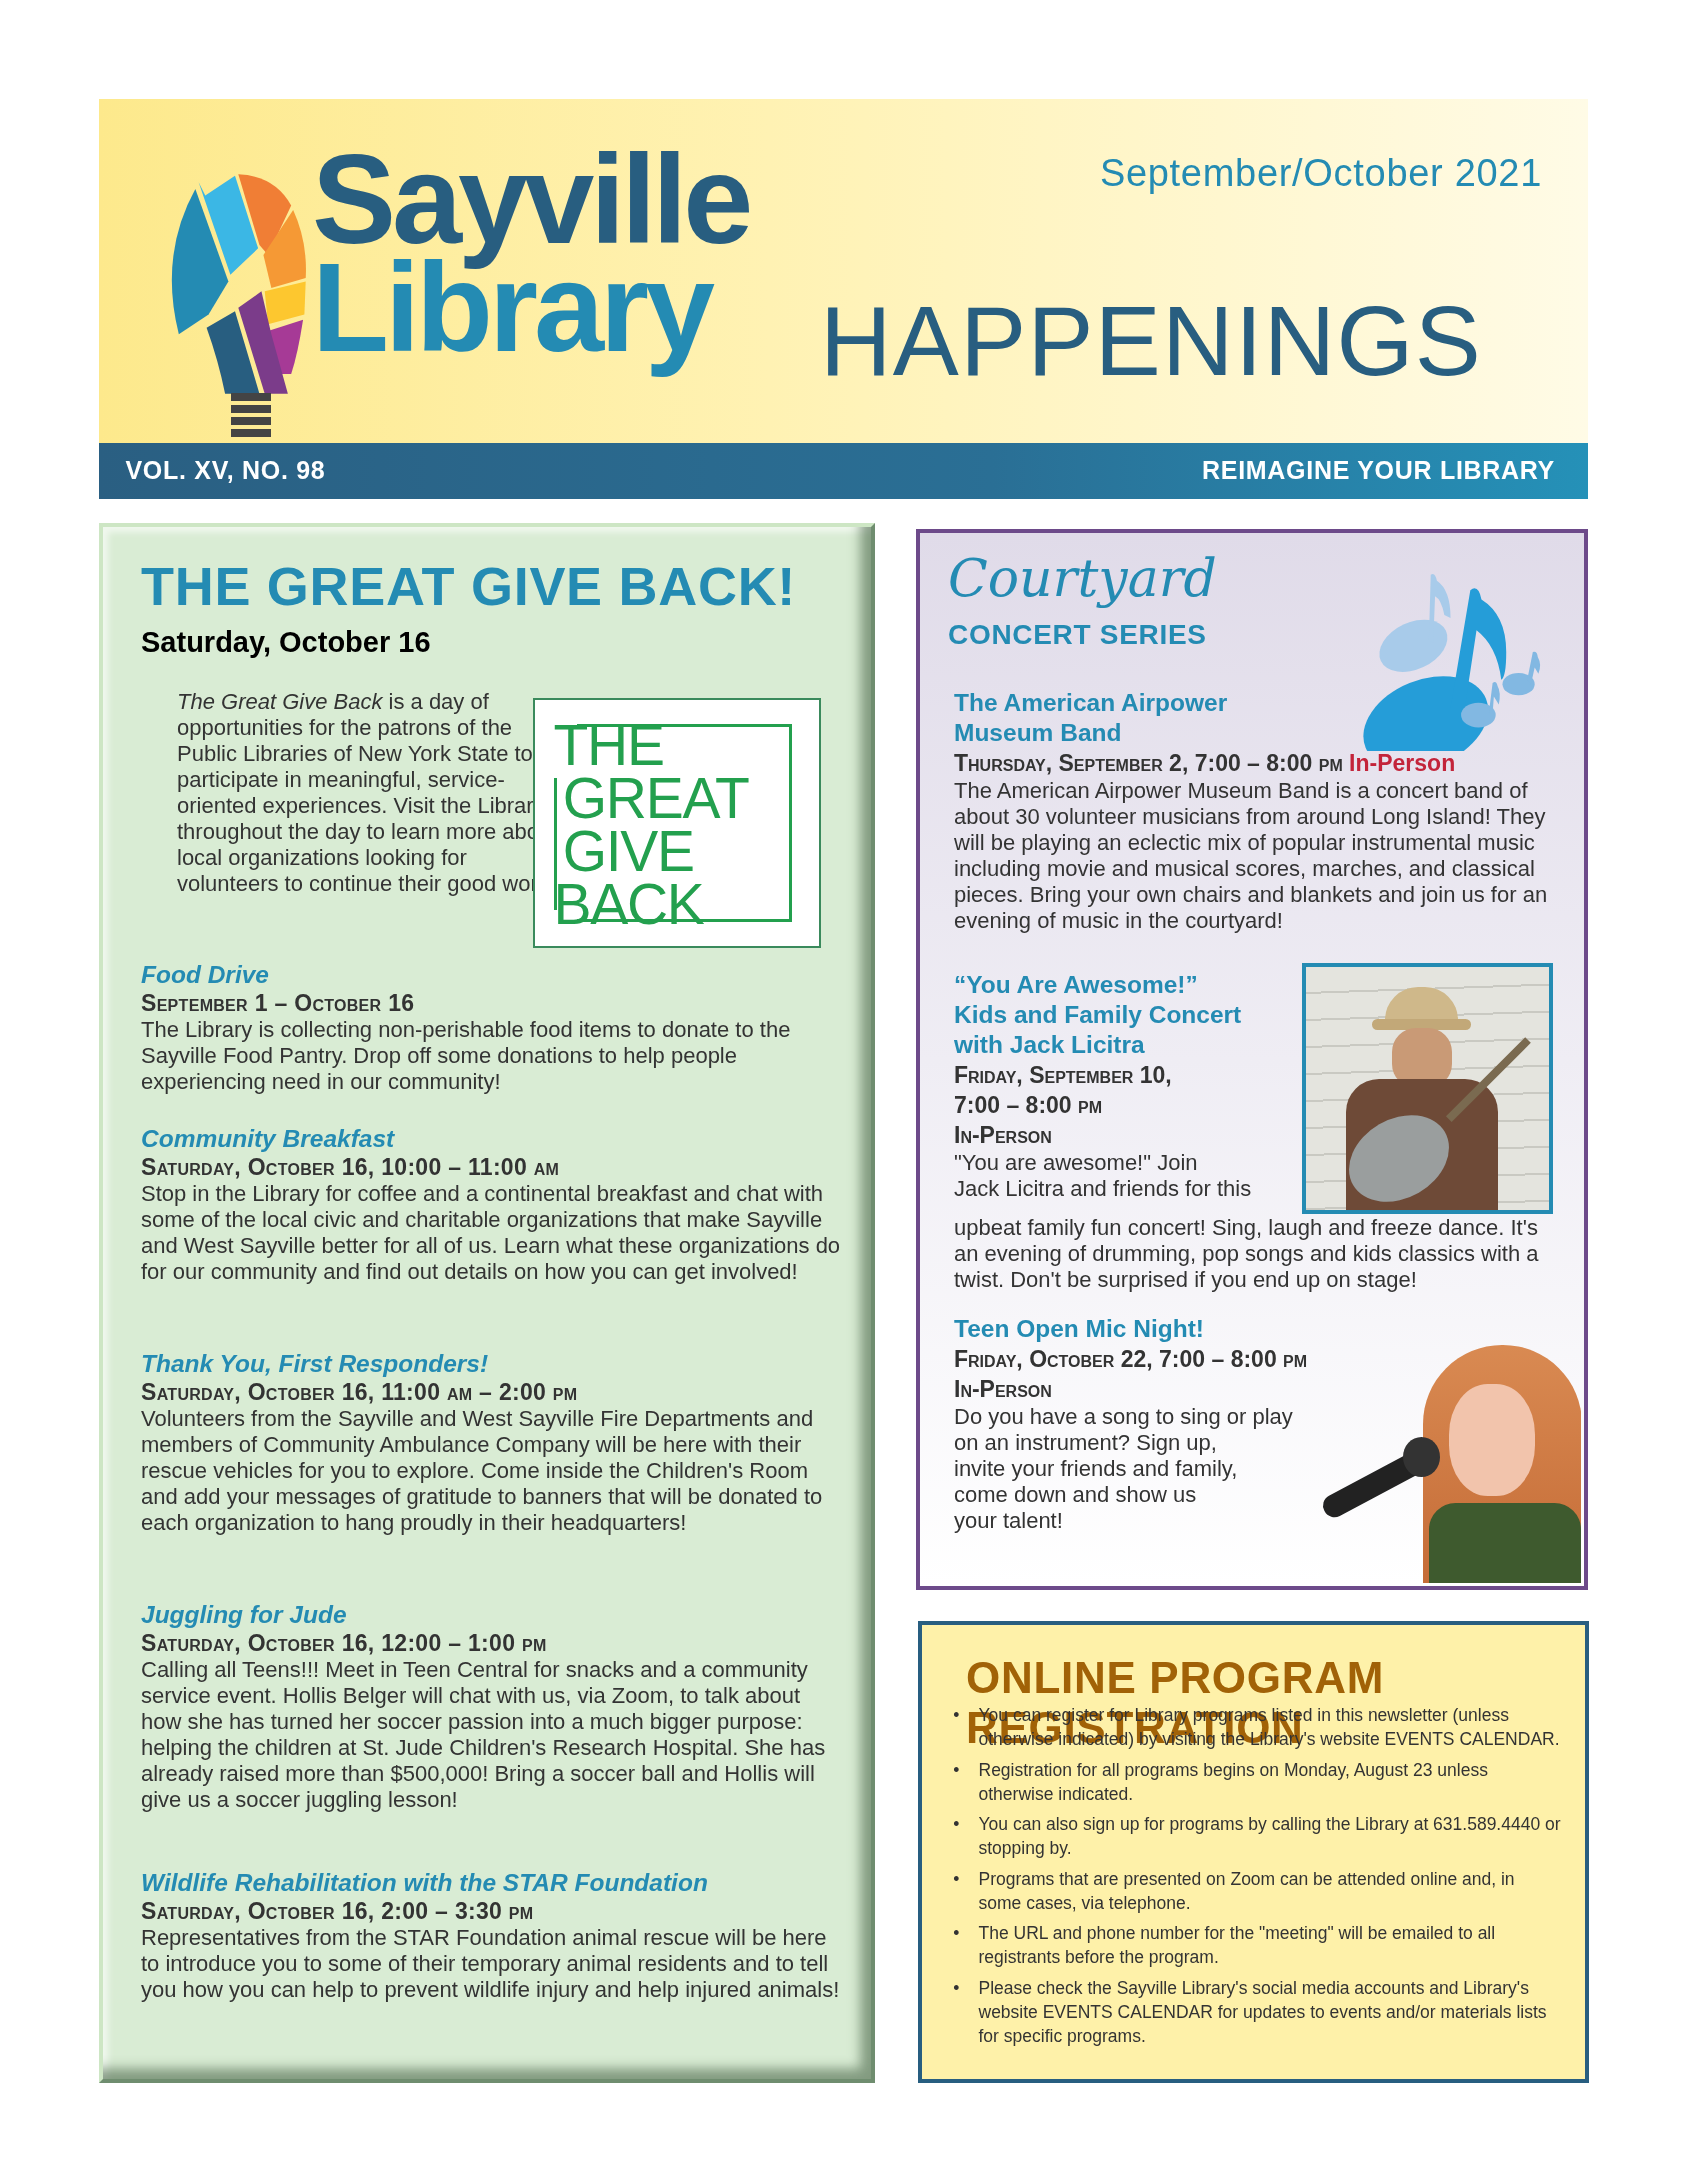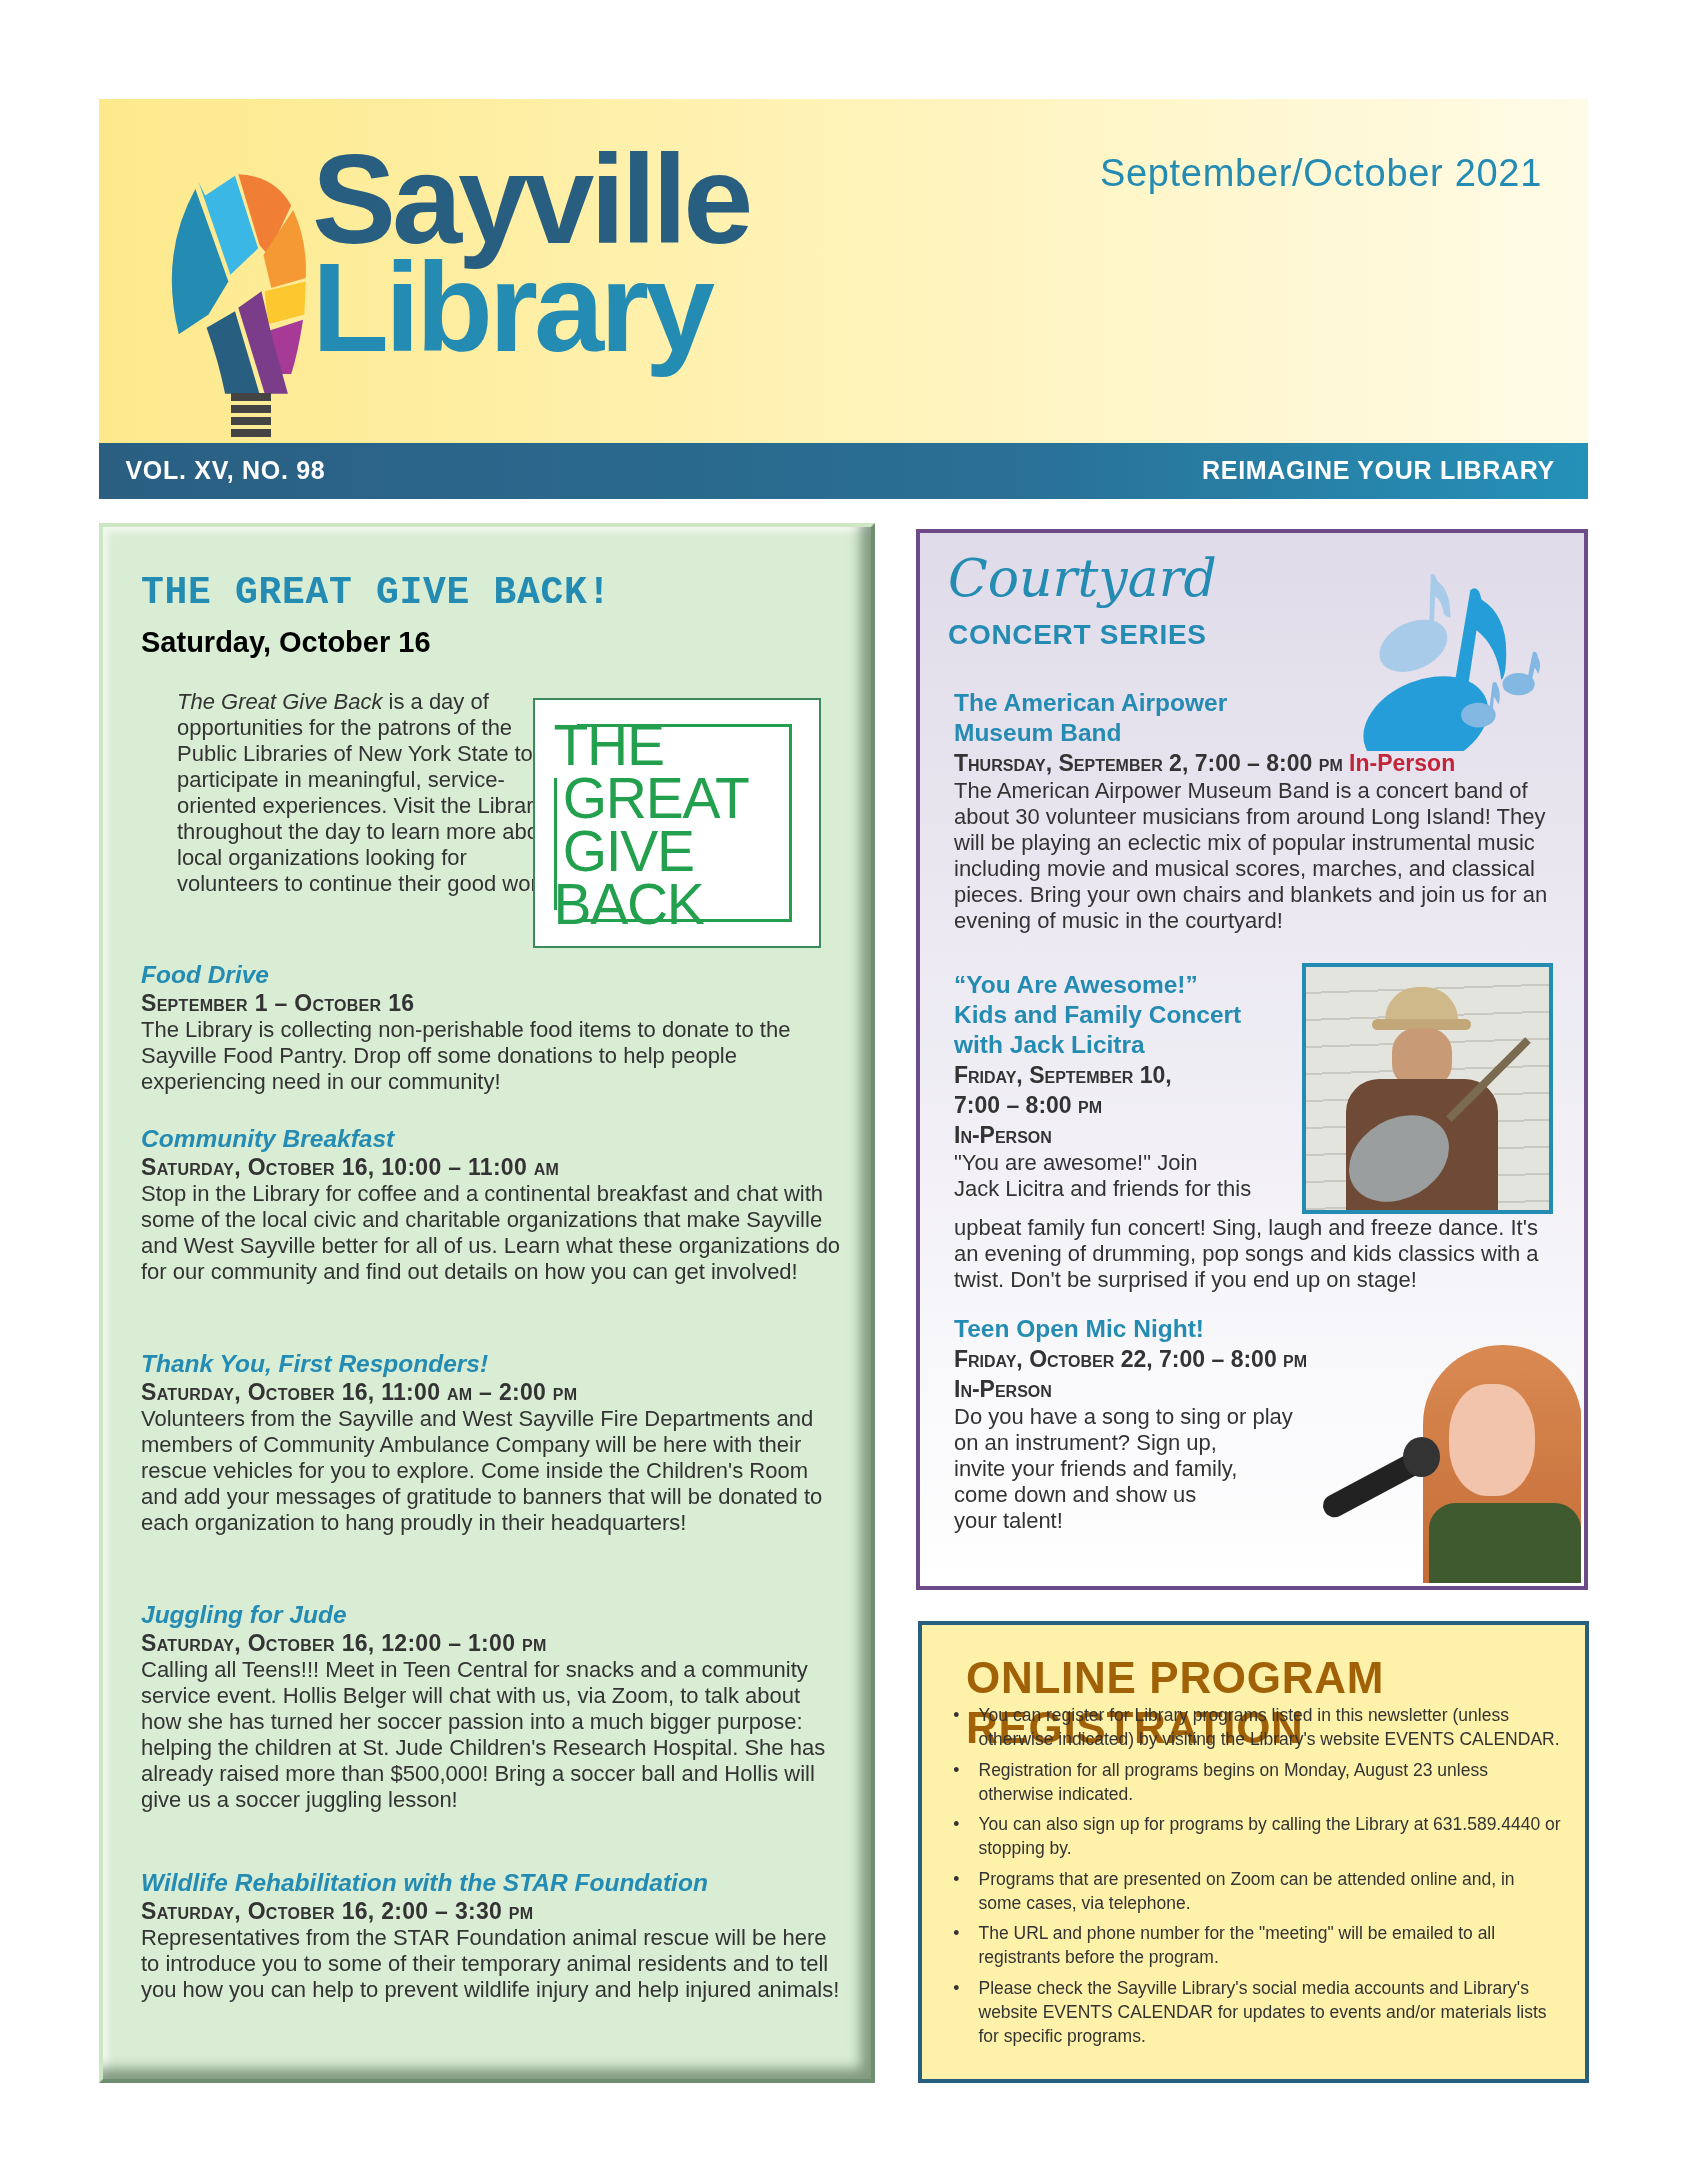--- a/index.html
+++ b/index.html
@@ -19,21 +19,21 @@
   #banner { left:99px; top:443px; width:1489px; height:56px;
             background:linear-gradient(90deg,#2a5f82 0%,#2a6f95 60%,#2591b8 100%); color:#fff;
             font-weight:bold; font-size:25px; }
   #banner .vol { position:absolute; left:26.5px; top:13.2px; letter-spacing:0.7px; }
   #banner .tag { position:absolute; right:33px; top:13.2px; letter-spacing:0.7px; }
 
   
   #give-back { left:99px; top:523px; width:776px; height:1560px; background:#d9ecd4;
                box-shadow: inset -14.6px -14.6px 12px -4px rgba(60,90,60,0.55), inset 5.3px 5.3px 6.6px rgba(255,255,255,0.6);
                border:4px solid #6f8d6f; border-top-color:#cde6c4; border-left-color:#cde6c4; box-sizing:border-box; }
-  #gb-title { position:absolute; left:38px; top:44px; font-size:38px; font-weight:bold; color:#248bb3; letter-spacing:0.7px;font-family:Liberation Mono, monospace; }
+  #gb-title { position:absolute; left:38px; top:28px; font-size:54px; font-weight:bold; color:#248bb3; letter-spacing:0.7px; }
   #gb-date { position:absolute; left:38px; top:99px; font-size:29px; font-weight:bold; color:#000000; }
   #gb-intro { position:absolute; left:38px; top:162px; width:384px; font-size:22px; line-height:26px; color:#333;margin-left:36px; }
   #gb-logo { position:absolute; left:430px; top:171px; width:288px; height:250px; background:#fff; border:2.6px solid #3a8a5c; box-sizing:border-box; }
   #gb-logo .ltxt { position:absolute; left:18.5px; top:18.5px; font-size:57px; line-height:53px; color:#23a04e; font-weight:normal; letter-spacing:-1.3px; }
   #gb-logo .lframe { position:absolute; left:42px; top:24px; width:212px; height:192px; border:3.3px solid #23a04e; border-left:none; }
   #gb-logo .lbar { position:absolute; left:18.5px; top:78px; width:3.3px; height:132px; background:#23a04e; }
 
   .event { position:absolute; left:38px; width:701px; }
   .event .ev-title { font-size:24.5px; font-weight:bold; color:#248bb3; line-height:29px;font-style:italic; }
   .event .ev-when { font-size:23px; font-weight:bold; color:#333; font-variant:small-caps; line-height:28px; letter-spacing:0.3px; }
@@ -75,20 +75,21 @@
     <path d="M155 215 L170 280 L195 370 L160 370 L120 240 Z" fill="#7b3c8a"></path>
     <path d="M55 60 L105 200 L75 250 L30 280 Q0 160 55 60 Z" fill="#248bb3"></path>
     <path d="M72 270 L115 245 L152 370 L100 370 Q90 320 72 270 Z" fill="#285e80"></path>
     <rect x="100" y="330" width="0" height="0"></rect>
   </svg>
   <div class="abs" style="left:132px;top:294px;width:40px;height:44px;
        background:repeating-linear-gradient(180deg,#444 0 8px,transparent 8px 12px);"></div>
 
   <div id="title-sayville" class="abs">Sayville</div>
   <div id="title-library" class="abs">Library</div>
+  <div id="title-happenings" class="abs">HAPPENINGS</div>
   <div id="issue-date" class="abs">September/October 2021</div>
 </div>
 
 <div id="banner" class="abs">
   <span class="vol">VOL. XV, NO. 98</span>
   <span class="tag">REIMAGINE YOUR LIBRARY</span>
 </div>
 
 <div id="give-back" class="abs">
   <div id="gb-title">THE GREAT GIVE BACK!</div>

